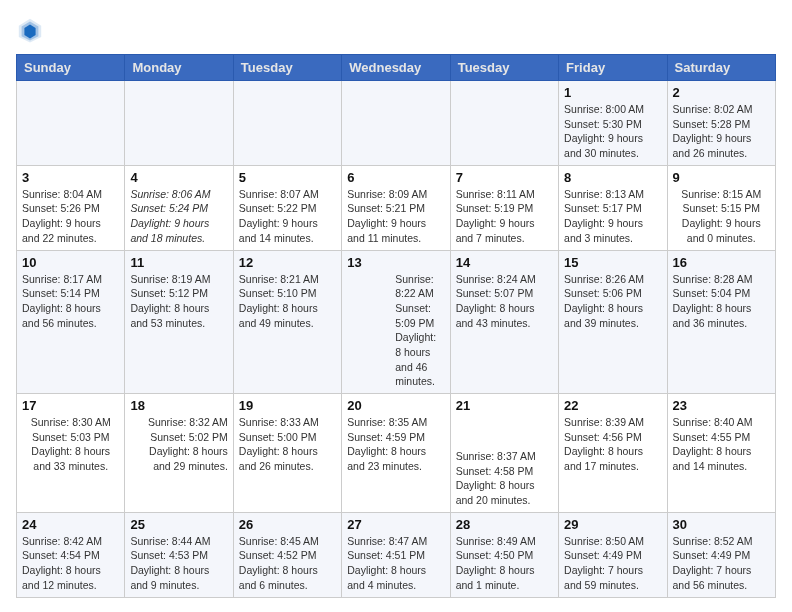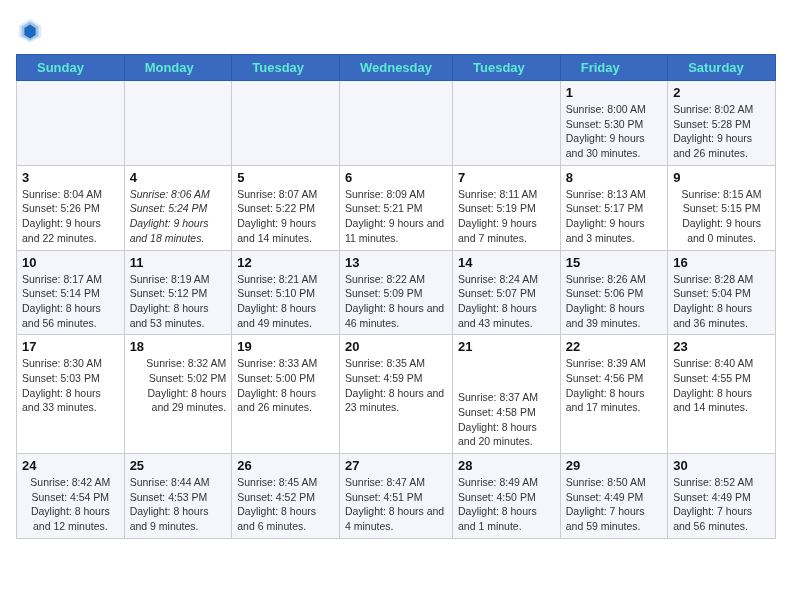--- a/index.html
+++ b/index.html
@@ -44,22 +44,22 @@
       font-size: 15px;
       color: #444;
     }
     table {
       width: 100%;
       border-collapse: collapse;
       font-size: 11px;
     }
     thead tr th {
       background-color: #3a6abf;
-      color: #5eead4;
-      padding: 5px 20px;
+      color: #e5e5e5;
+      padding: 5px 7px;
       text-align: left;
       font-size: 13px;
       font-weight: bold;
       border: 1px solid #2a5aaf;
     }
     tbody tr td {
       border: 1px solid #ccc;
       vertical-align: top;
       padding: 4px 5px;
       width: 108px;
@@ -202,21 +202,21 @@
 Daylight: 8 hours and 53 minutes.</div>
         </td>
         <td>
           <span class="day-number">12</span>
           <div class="day-info" style="white-space: pre-line;">Sunrise: 8:21 AM
 Sunset: 5:10 PM
 Daylight: 8 hours and 49 minutes.</div>
         </td>
         <td>
           <span class="day-number">13</span>
-          <div class="day-info" style="white-space: pre-line;">Sunrise: 8:22 AM
+          <div class="day-info" style="white-space: pre-line; margin-left: 48px;">Sunrise: 8:22 AM
 Sunset: 5:09 PM
 Daylight: 8 hours and 46 minutes.</div>
         </td>
         <td>
           <span class="day-number">14</span>
           <div class="day-info" style="white-space: pre-line;">Sunrise: 8:24 AM
 Sunset: 5:07 PM
 Daylight: 8 hours and 43 minutes.</div>
         </td>
         <td>
@@ -228,21 +228,21 @@
         <td>
           <span class="day-number">16</span>
           <div class="day-info" style="white-space: pre-line;">Sunrise: 8:28 AM
 Sunset: 5:04 PM
 Daylight: 8 hours and 36 minutes.</div>
         </td>
       </tr>
       <tr>
         <td>
           <span class="day-number">17</span>
-          <div class="day-info" style="white-space: pre-line;">Sunrise: 8:30 AM
+          <div class="day-info" style="white-space: pre-line; text-align: center;">Sunrise: 8:30 AM
 Sunset: 5:03 PM
 Daylight: 8 hours and 33 minutes.</div>
         </td>
         <td>
           <span class="day-number">18</span>
           <div class="day-info" style="white-space: pre-line; text-align: right;">Sunrise: 8:32 AM
 Sunset: 5:02 PM
 Daylight: 8 hours and 29 minutes.</div>
         </td>
         <td>
@@ -272,21 +272,21 @@
         <td>
           <span class="day-number">23</span>
           <div class="day-info" style="white-space: pre-line;">Sunrise: 8:40 AM
 Sunset: 4:55 PM
 Daylight: 8 hours and 14 minutes.</div>
         </td>
       </tr>
       <tr>
         <td>
           <span class="day-number">24</span>
-          <div class="day-info" style="white-space: pre-line; text-align: center;">Sunrise: 8:42 AM
+          <div class="day-info" style="white-space: pre-line;">Sunrise: 8:42 AM
 Sunset: 4:54 PM
 Daylight: 8 hours and 12 minutes.</div>
         </td>
         <td>
           <span class="day-number">25</span>
           <div class="day-info" style="white-space: pre-line;">Sunrise: 8:44 AM
 Sunset: 4:53 PM
 Daylight: 8 hours and 9 minutes.</div>
         </td>
         <td>

